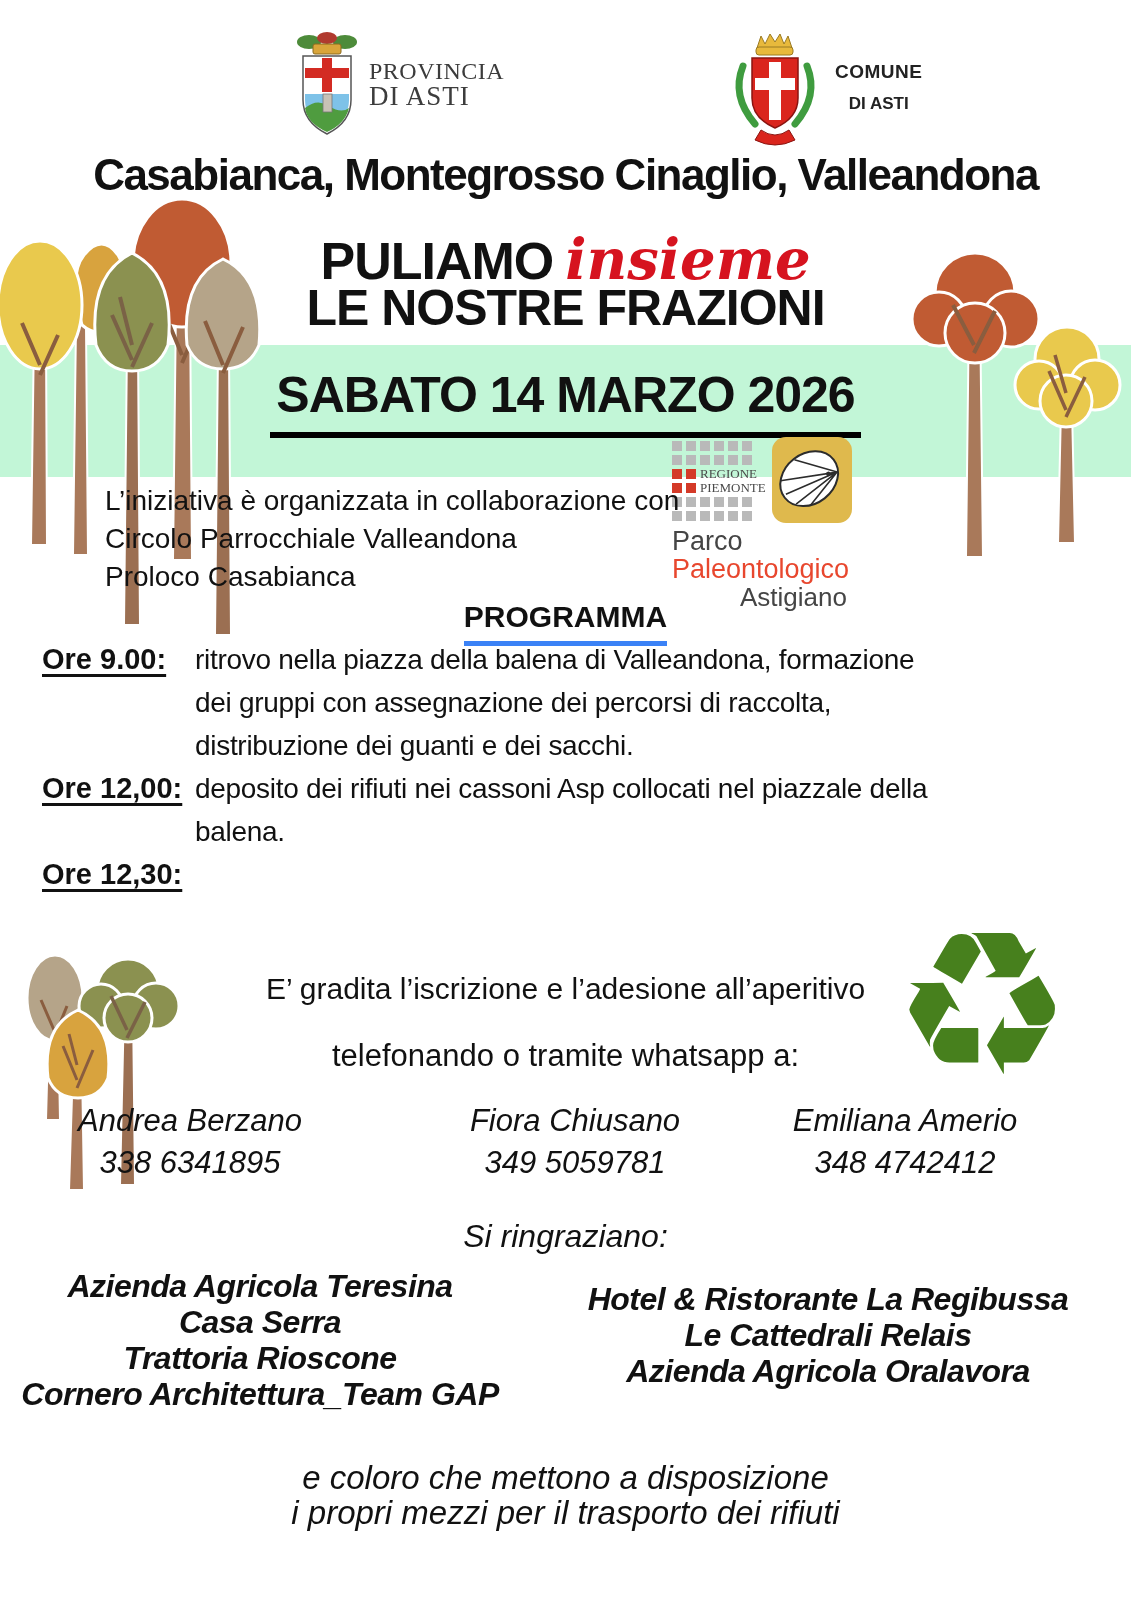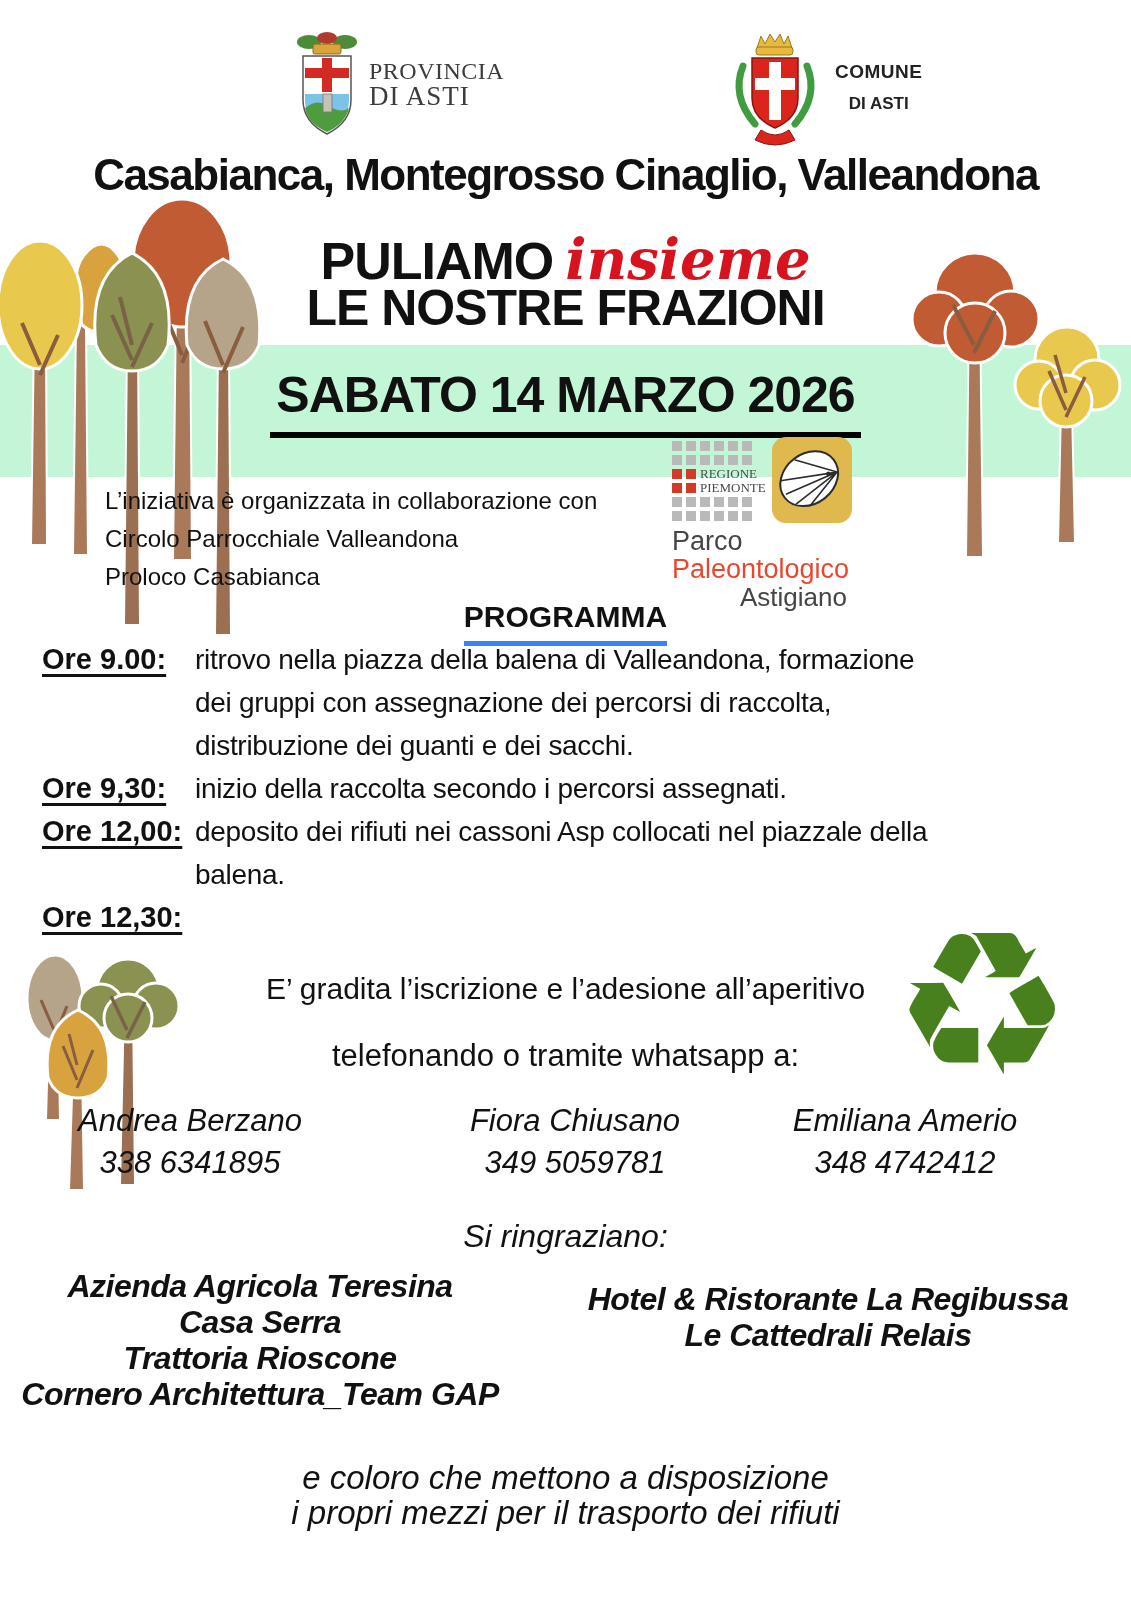--- a/index.html
+++ b/index.html
@@ -38,21 +38,21 @@
   .sq-row{display:flex;gap:4px;align-items:center;height:10px;}
   .sq{width:10px;height:10px;background:#b9b9b9;}
   .sq.red{background:#d43a28;}
   .regione-txt{font-family:"Liberation Serif",serif;font-size:13px;color:#4a4a4a;line-height:10px;}
   .shell-tile{width:80px;height:86px;background:#dfb94d;border-radius:14px;position:relative;}
   .parco-l1{font-size:27px;color:#454545;margin-top:4px;line-height:28px;}
   .parco-l2{font-size:27px;color:#e8472e;line-height:28px;}
   .parco-l3{font-size:26px;color:#454545;line-height:28px;text-align:right;width:175px;}
 
   
-  .intro{left:105px;top:482px;font-size:24px;line-height:38px;z-index:6;}
+  .intro{left:105px;top:482px;font-size:28px;line-height:38px;z-index:6;}
 
   
   .prog-head-wrap{top:600px;}
   .prog-head{display:inline-block;font-weight:bold;font-size:30px;
              border-bottom:5px solid #3b82f6;padding-bottom:7px;}
   .program{left:42px;top:638px;width:900px;}
   .prow{display:flex;align-items:flex-start;}
   .ptime{width:153px;flex:none;font-weight:bold;font-size:29px;line-height:43px;
          text-decoration:underline;text-decoration-thickness:3px;text-underline-offset:5px;}
   .pdesc{flex:1;font-size:28px;line-height:43px;letter-spacing:-0.3px;}
@@ -249,24 +249,20 @@
   <div class="abs center prog-head-wrap">
     <span class="prog-head">PROGRAMMA</span>
   </div>
 
   <div class="abs program">
     <div class="prow">
       <div class="ptime">Ore 9.00:</div>
       <div class="pdesc">ritrovo nella piazza della balena di Valleandona, formazione dei gruppi con assegnazione dei percorsi di raccolta, distribuzione dei guanti e dei sacchi.</div>
     </div>
     <div class="prow">
-      <div class="ptime">Ore 9,30:</div>
-      <div class="pdesc">inizio della raccolta secondo i percorsi assegnati.</div>
-    </div>
-    <div class="prow">
       <div class="ptime">Ore 12,00:</div>
       <div class="pdesc">deposito dei rifiuti nei cassoni Asp collocati nel piazzale della balena.</div>
     </div>
     <div class="prow">
       <div class="ptime">Ore 12,30:</div>
     </div>
   </div>
 
   <svg class="abs" style="left:15px;top:950px;" width="215" height="245" viewBox="0 0 215 245">
     <polygon points="34,60 43,60 45,170 31,170" fill="#a9795a" stroke="#fff" stroke-width="2"></polygon>
@@ -307,20 +303,21 @@
 
   <div class="abs sponsors sp-left">
     <div>Azienda Agricola Teresina</div>
     <div>Casa Serra</div>
     <div>Trattoria Rioscone</div>
     <div>Cornero Architettura_Team GAP</div>
   </div>
   <div class="abs sponsors sp-right">
     <div>Hotel &amp; Ristorante La Regibussa</div>
     <div>Le Cattedrali Relais</div>
+    <div>Azienda Agricola Oralavora</div>
   </div>
 
   <div class="abs center footer">
     <div>e coloro che mettono a disposizione</div>
     <div>i propri mezzi per il trasporto dei rifiuti</div>
   </div>
 
 </div>
 
 </body></html>

